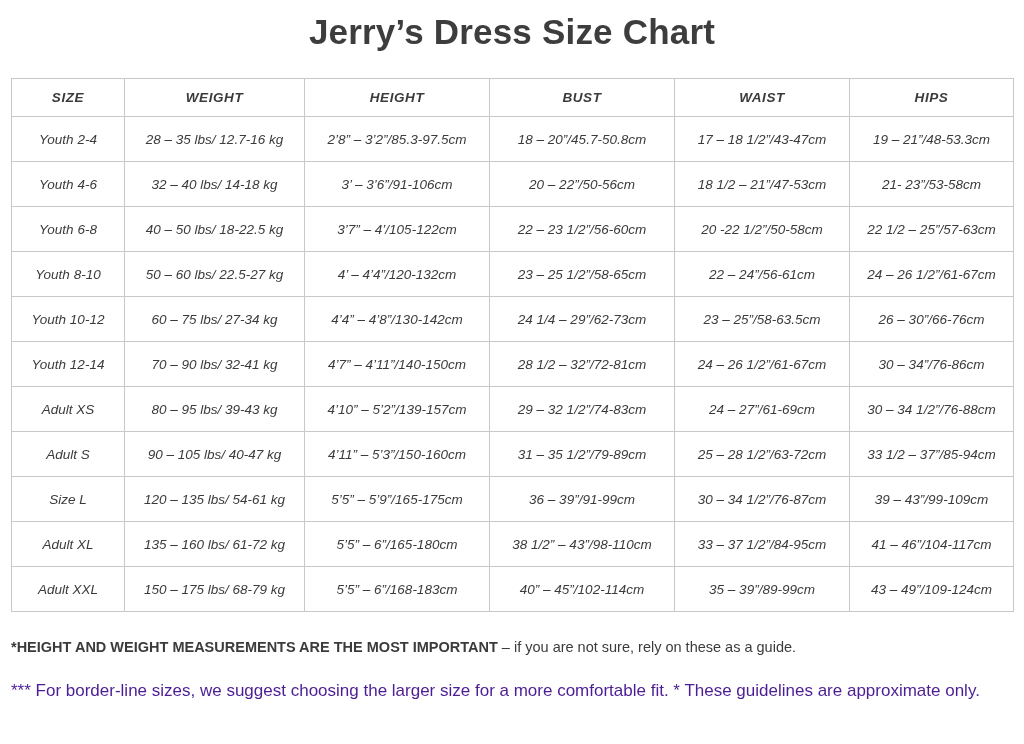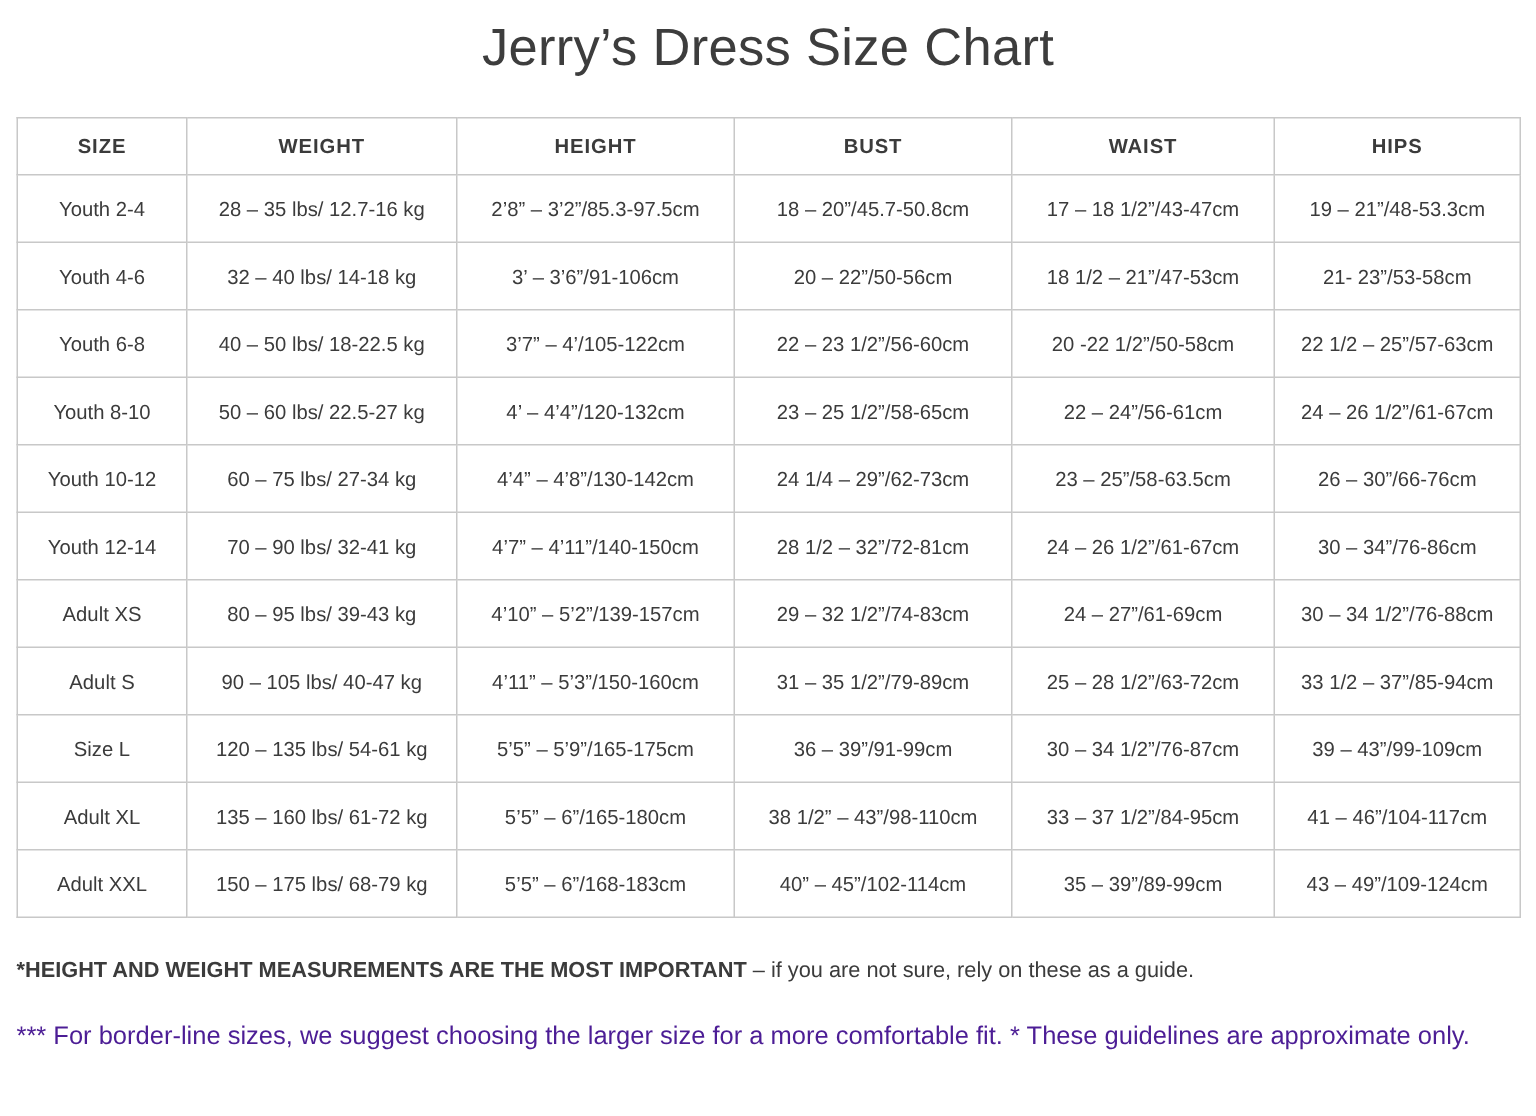--- a/index.html
+++ b/index.html
@@ -16,29 +16,30 @@
   }
   .page {
     width: 1024px;
     height: 744px;
     position: relative;
     box-sizing: border-box;
   }
   .title {
     text-align: center;
     font-size: 35px;
-    font-weight: normal;
+    font-weight: bold;
     color: #3d3d3d;
     letter-spacing: 0.2px;
     margin: 12px 0 14px 0;
     font-family: "Liberation Sans", sans-serif;
   }
   .table-wrap {
     padding: 12px 11px;
     box-sizing: border-box;
+    font-style: italic;
   }
   table.size-chart {
     width: 1002px;
     border-collapse: collapse;
     table-layout: fixed;
     border: 1px solid #c8c8c8;
   }
   table.size-chart th,
   table.size-chart td {
     border: 1px solid #c8c8c8;

